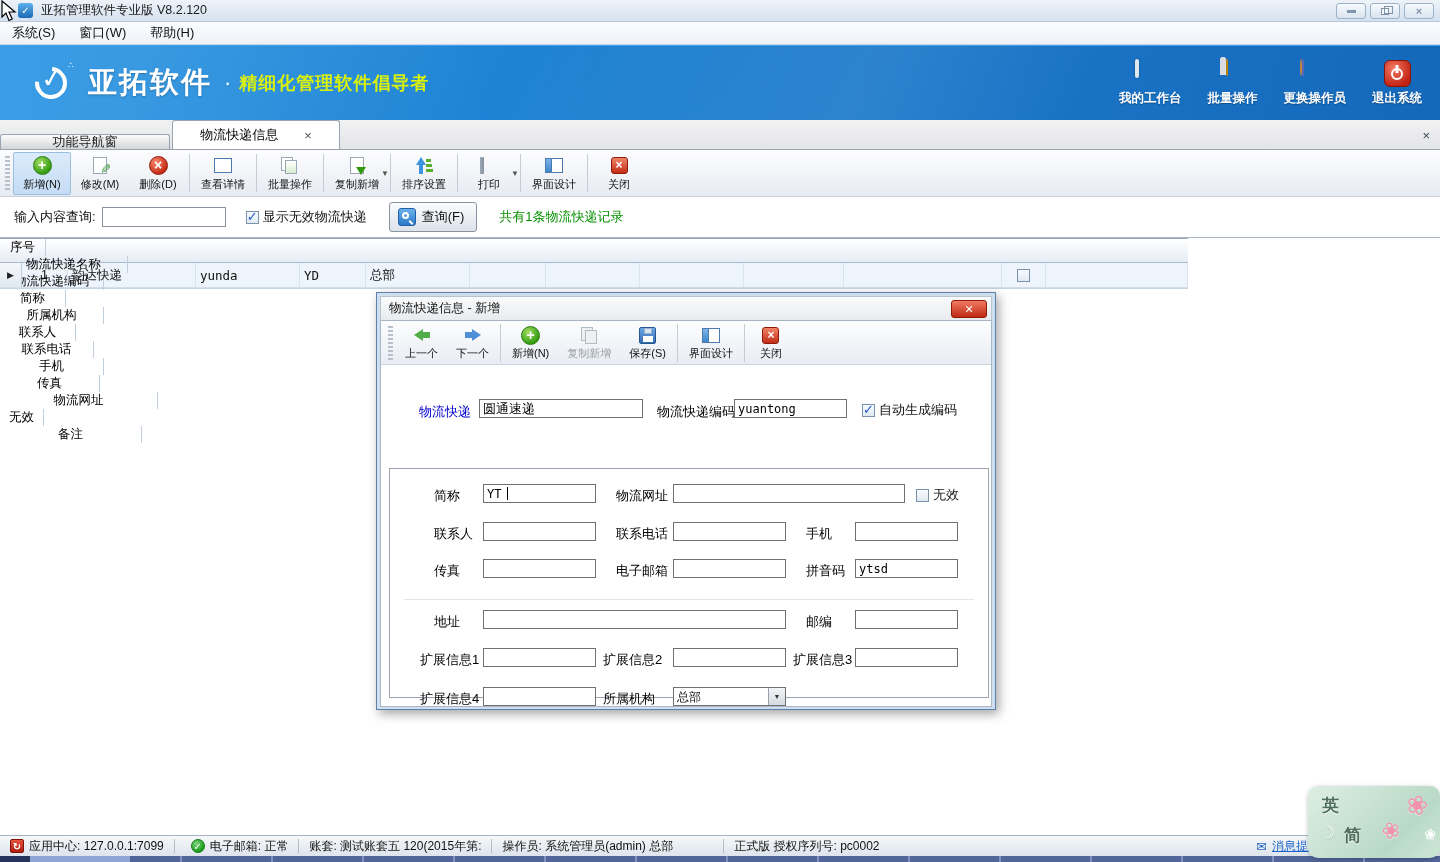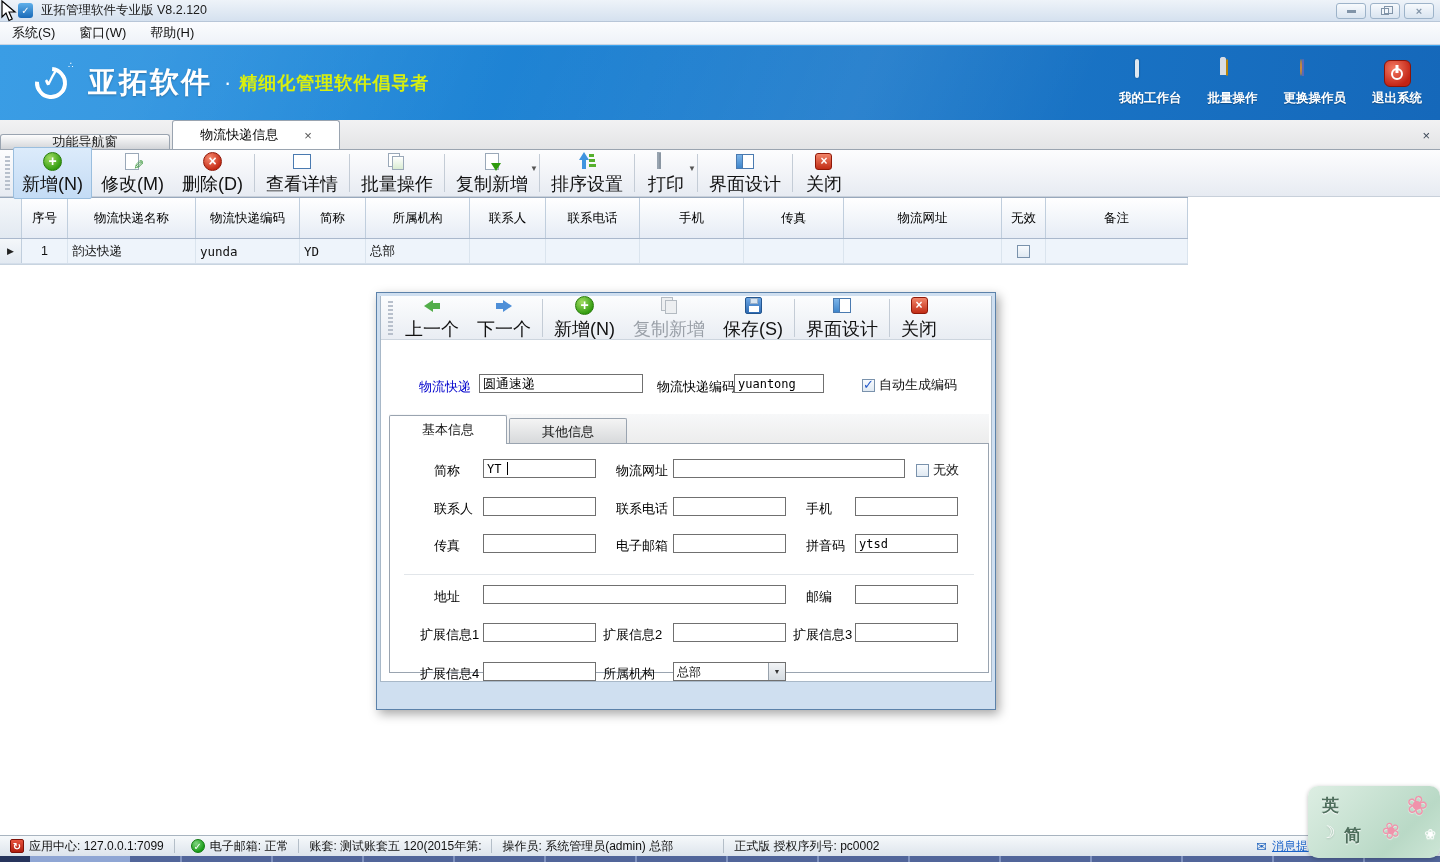--- a/index.html
+++ b/index.html
@@ -58,21 +58,21 @@
   .tab-inactive { width:170px; background:linear-gradient(#fdfdfd,#d2d4d8); color:#222; margin-right:2px; }
   .tab-active { width:168px; background:#fff; height:29px; color:#000; position:relative; z-index:2; gap:26px; }
   .tab-close-x { color:#555; font-size:13px; }
   .strip-close { position:absolute; right:10px; top:8px; color:#3a4656; font-size:13px; cursor:pointer; }
 
   
   .toolbar { height:47px; background:linear-gradient(#fdfdfe,#e7ebf2); border-bottom:1px solid #c8d0da; display:flex; align-items:center; padding-left:2px; }
   .grip { width:5px; height:34px; margin:0 3px; background:repeating-linear-gradient(#b8c0cc 0 2px,transparent 2px 4px); }
   .tbtn { min-width:58px; padding:3px 8px 2px; display:flex; flex-direction:column; align-items:center; gap:1px; border:1px solid transparent; border-radius:2px; cursor:pointer; position:relative; }
   .tbtn.selected { background:linear-gradient(#dcebfb,#c4dcf5); border-color:#9abede; }
-  .tlbl { font-size:18px; color:#111; white-space:nowrap; }
+  .tlbl { font-size:11px; color:#111; white-space:nowrap; }
   .tsep { width:1px; height:38px; background:#c4ccd6; margin:0 2px; }
   .dd-arrow { position:absolute; right:-2px; top:16px; font-size:8px; color:#555; }
   .tbtn-icon { height:20px; display:flex; align-items:center; justify-content:center; }
 
   
   .ico-circle { width:19px; height:19px; border-radius:50%; color:#fff; font-weight:bold; font-size:14px; line-height:17px; text-align:center; }
   .ico-circle.green { background:radial-gradient(circle at 35% 30%,#a0dc60,#2f9a0e 75%); border:1px solid #287c0a; }
   .ico-circle.red { background:radial-gradient(circle at 35% 30%,#f58a70,#c42812 75%); border:1px solid #8f1808; }
   .ico-sheet { width:14px; height:17px; background:#fff; border:1px solid #9aa8b8; position:relative; }
   .ico-sheet .pencil { position:absolute; right:-5px; bottom:-3px; color:#3f9a3f; font-size:13px; transform:rotate(90deg); }
@@ -115,21 +115,21 @@
   .cb.checked::after { content:"✓"; position:absolute; left:0px; top:-3px; color:#2458c8; font-weight:bold; font-size:13px; }
   .sr-cbwrap { display:flex; align-items:center; gap:4px; margin-left:20px; }
   .btn-query { margin-left:22px; height:30px; padding:0 12px 0 8px; display:flex; align-items:center; gap:6px; border:1px solid #8a949e; border-radius:3px; background:linear-gradient(#fbfcfd,#dde3ea); font-size:13px; cursor:pointer; }
   .ico-query { width:18px; height:18px; border-radius:3px; background:linear-gradient(#6cb2ea,#2a78c8); border:1px solid #1d5fa8; position:relative; }
   .ico-query .lens { position:absolute; left:3px; top:3px; width:7px; height:7px; border:2px solid #fff; border-radius:50%; }
   .ico-query .hand { position:absolute; left:11px; top:11px; width:2px; height:5px; background:#fff; transform:rotate(-45deg); }
   .sr-result { margin-left:22px; color:#089000; font-size:13px; }
 
   
   .grid { width:1188px; border-bottom:1px solid #c8d4e0; }
-  .g-head { display:flex; height:42px; border-top:1px solid #98a8bc; border-bottom:1px solid #aab8cc; background:linear-gradient(#ffffff,#e6ecf5); }
+  .g-head { display:flex; height:25px; border-top:1px solid #98a8bc; border-bottom:1px solid #aab8cc; background:linear-gradient(#ffffff,#e6ecf5);flex-direction:column; }
   .g-head .gc { border-right:1px solid #c0cedd; display:flex; align-items:center; justify-content:center; font-size:12.5px; color:#000; overflow:hidden; white-space:nowrap; }
   .g-row { display:flex; height:25px; background:#eef4fb; border-bottom:1px solid #d4deea; }
   .g-row .gc { border-right:1px solid #dae4ee; display:flex; align-items:center; padding:0 4px; font-size:12.5px; overflow:hidden; white-space:nowrap; }
   .gutter { width:22px; flex:none; background:linear-gradient(#f4f7fa,#e2e9f1); border-right:1px solid #c0cedd !important; display:flex; align-items:center; justify-content:center; }
   .gutter .rowptr { font-size:9px; color:#222; }
   .c-seq{width:46px;flex:none;justify-content:center!important;}
   .c-name{width:128px;flex:none;}
   .c-code{width:104px;flex:none;}
   .c-abbr{width:66px;flex:none;}
   .c-org{width:104px;flex:none;}
@@ -349,20 +349,36 @@
     </div>
     <span class="tsep"></span>
     <div class="tbtn">
       <span class="tbtn-icon">
           <span class="ico-sq-close">×</span>
         </span>
       <span class="tlbl">关闭</span>
     </div>
   </div>
 
+  <div class="searchrow">
+    <span class="sr-label">输入内容查询:</span>
+    <input class="sr-input" type="text" value="" style="">
+    <span class="sr-cbwrap">
+      <span class="cb checked"></span>
+      <span>显示无效物流快递</span>
+    </span>
+    <div class="btn-query">
+      <span class="ico-query">
+          <span class="lens"></span>
+          <span class="hand"></span>
+        </span>
+      <span>查询(F)</span>
+    </div>
+    <span class="sr-result">共有1条物流快递记录</span>
+  </div>
 
   <div class="grid">
     <div class="g-head">
       <div class="gc gutter"></div>
       <div class="gc c-seq">序号</div>
       <div class="gc c-name">物流快递名称</div>
       <div class="gc c-code">物流快递编码</div>
       <div class="gc c-abbr">简称</div>
       <div class="gc c-org">所属机构</div>
       <div class="gc c-contact">联系人</div>
@@ -388,20 +404,24 @@
       <div class="gc c-fax"></div>
       <div class="gc c-url"></div>
       <div class="gc c-inv">
           <span class="cb"></span>
         </div>
       <div class="gc c-remark"></div>
     </div>
   </div>
 
   <div class="dialog">
+    <div class="dlg-title">
+      <span class="dlg-title-text">物流快递信息 - 新增</span>
+      <span class="dlg-close">✕</span>
+    </div>
     <div class="dlg-body">
       <div class="dlg-toolbar">
         <span class="grip"></span>
         <div class="tbtn">
           <span class="tbtn-icon">
               <span class="arr">
                 <span class="tri-l"></span>
                 <span class="tail-l"></span>
               </span>
             </span>
@@ -453,34 +473,26 @@
           <span class="tbtn-icon">
               <span class="ico-sq-close">×</span>
             </span>
           <span class="tlbl">关闭</span>
         </div>
       </div>
 
       <span class="flabel blue" style="left:38px; top:82px;">物流快递</span>
       <input class="finput" style="left: 98px; top: 78px; width: 164px; font-family: &quot;Liberation Sans&quot;, &quot;DejaVu Sans&quot;, sans-serif; font-size: 13px;" value="圆通速递">
       <span class="flabel" style="left:276px; top:82px;">物流快递编码</span>
-      <input class="finput" style="left: 353px; top: 78px; width: 90px;" value="yuantong">
+      <input class="finput" style="left: 353px; top: 78px; width: 113px;" value="yuantong">
       <span class="cbwrap-abs" style="left:481px; top:80px;">
         <span class="cb checked"></span>
         <span>自动生成编码</span>
       </span>
 
-      <div class="dlg-tabs">
-        <div class="dtab active">
-            <span>基本信息</span>
-          </div>
-        <div class="dtab inactive">
-            <span>其他信息</span>
-          </div>
-      </div>
 
       <div class="dlg-tabpage">
         <div class="frow" style="top:18px;">
           <span class="flabel l1">简称</span>
           <span class="inputwrap i1" style="left:93px; top:-3px;">
             <input class="finput" style="position: static; width: 113px;" value="YT">
             <span class="caret"></span>
           </span>
           <span class="flabel l2" style="left:226px;">物流网址</span>
           <input class="finput i-url" style="left: 283px; top: -3px;" value="">

